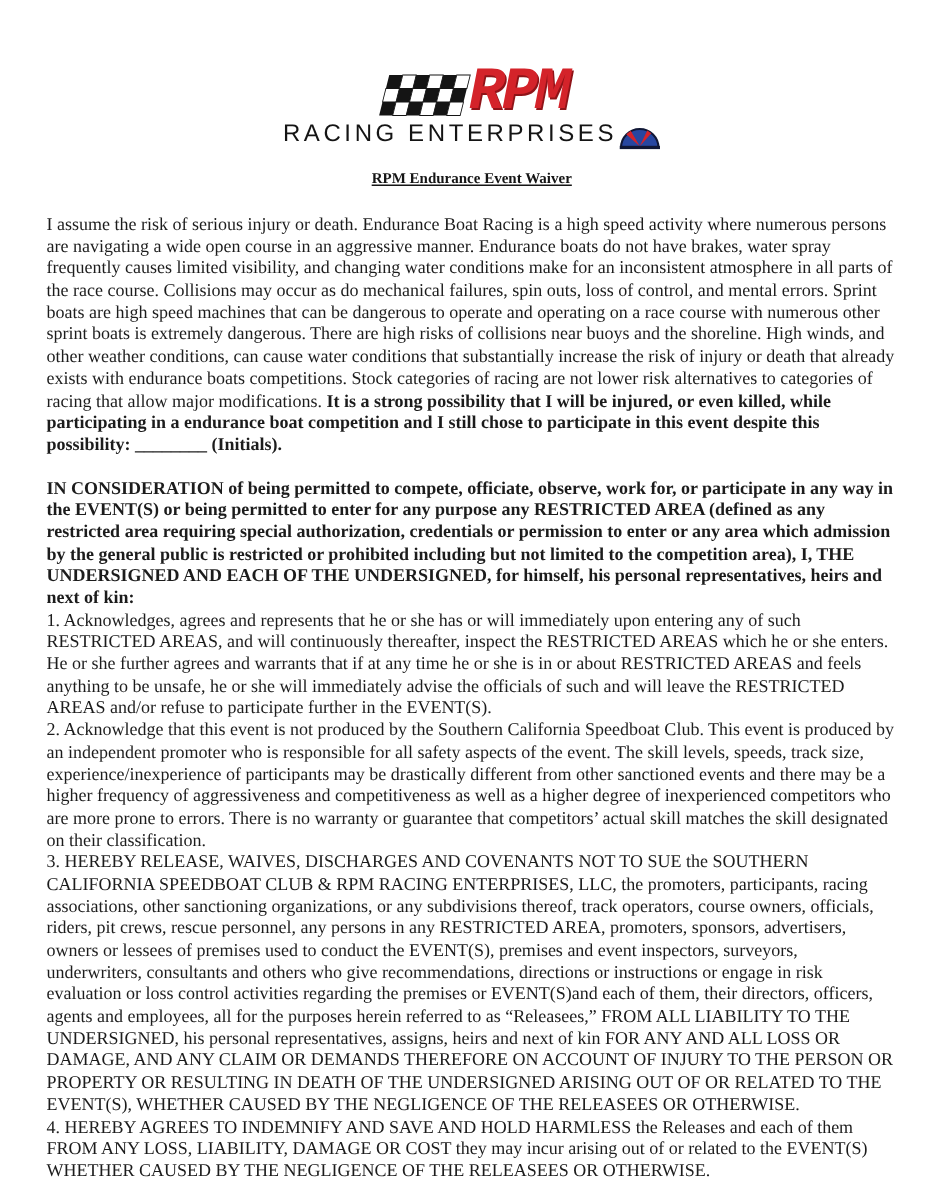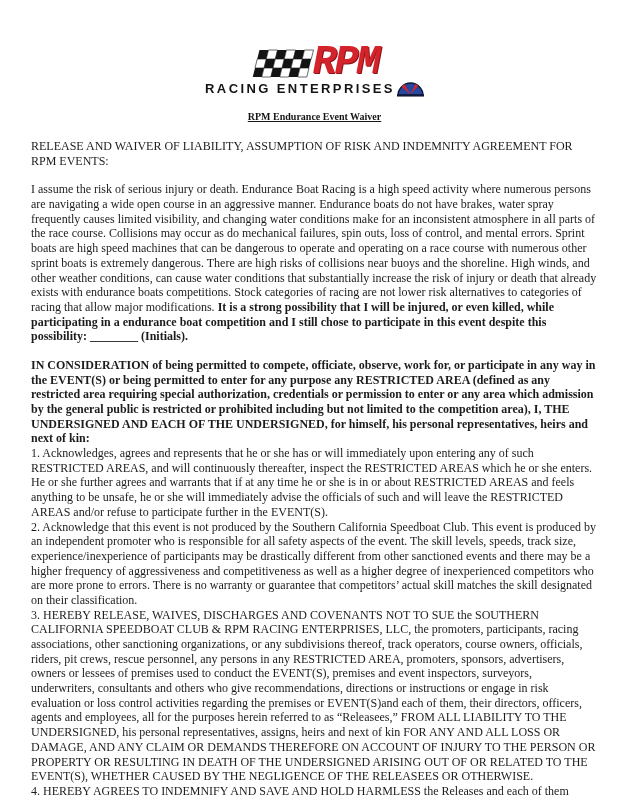--- a/index.html
+++ b/index.html
@@ -48,22 +48,22 @@
     text-shadow: 1px 1px 0 #8f1318;
   }
   .logo-row2 {
     display: flex;
     align-items: flex-end;
     justify-content: center;
     margin-top: 1px;
   }
   .banner-text {
     font-family: "Liberation Sans", sans-serif;
-    font-weight: bold;
-    font-size: 13px;
+    font-weight: normal;
+    font-size: 16px;
     letter-spacing: 2.4px;
     color: #141414;
     white-space: nowrap;
   }
   .gauge-svg { display: block; margin-left: 2px; margin-bottom: -1px; }
   
   .doc-title {
     margin-top: 15px;
     text-align: center;
     font-weight: bold;
@@ -123,23 +123,20 @@
           <rect x="0" y="13.2" width="27" height="2.2" fill="#101736"></rect>
         </svg>
       </div>
     </div>
   </div>
 
   <div class="doc-title">RPM Endurance Event Waiver</div>
 
   <div class="doc-body" id="doc-body">
       <div class="section">
-        <div class="block"><span>RELEASE AND WAIVER OF LIABILITY, ASSUMPTION OF RISK AND INDEMNITY AGREEMENT FOR RPM EVENTS:</span></div>
-      </div>
-      <div class="section">
         <div class="block"><span>I assume the risk of serious injury or death. Endurance Boat Racing is a high speed activity where numerous persons are navigating a wide open course in an aggressive manner. Endurance boats do not have brakes, water spray frequently causes limited visibility, and changing water conditions make for an inconsistent atmosphere in all parts of the race course. Collisions may occur as do mechanical failures, spin outs, loss of control, and mental errors. Sprint boats are high speed machines that can be dangerous to operate and operating on a race course with numerous other sprint boats is extremely dangerous. There are high risks of collisions near buoys and the shoreline. High winds, and other weather conditions, can cause water conditions that substantially increase the risk of injury or death that already exists with endurance boats competitions. Stock categories of racing are not lower risk alternatives to categories of racing that allow major modifications. </span><span class="b">It is a strong possibility that I will be injured, or even killed, while participating in a endurance boat competition and I still chose to participate in this event despite this possibility: ________ (Initials).</span></div>
       </div>
       <div class="section">
         <div class="block"><span class="b">IN CONSIDERATION of being permitted to compete, officiate, observe, work for, or participate in any way in the EVENT(S) or being permitted to enter for any purpose any RESTRICTED AREA (defined as any restricted area requiring special authorization, credentials or permission to enter or any area which admission by the general public is restricted or prohibited including but not limited to the competition area), I, THE UNDERSIGNED AND EACH OF THE UNDERSIGNED, for himself, his personal representatives, heirs and next of kin:</span></div>
         <div class="block"><span>1. Acknowledges, agrees and represents that he or she has or will immediately upon entering any of such RESTRICTED AREAS, and will continuously thereafter, inspect the RESTRICTED AREAS which he or she enters. He or she further agrees and warrants that if at any time he or she is in or about RESTRICTED AREAS and feels anything to be unsafe, he or she will immediately advise the officials of such and will leave the RESTRICTED AREAS and/or refuse to participate further in the EVENT(S).</span></div>
         <div class="block"><span>2. Acknowledge that this event is not produced by the Southern California Speedboat Club. This event is produced by an independent promoter who is responsible for all safety aspects of the event. The skill levels, speeds, track size, experience/inexperience of participants may be drastically different from other sanctioned events and there may be a higher frequency of aggressiveness and competitiveness as well as a higher degree of inexperienced competitors who are more prone to errors. There is no warranty or guarantee that competitors’ actual skill matches the skill designated on their classification.</span></div>
         <div class="block"><span>3. HEREBY RELEASE, WAIVES, DISCHARGES AND COVENANTS NOT TO SUE the SOUTHERN CALIFORNIA SPEEDBOAT CLUB &amp; RPM RACING ENTERPRISES, LLC, the promoters, participants, racing associations, other sanctioning organizations, or any subdivisions thereof, track operators, course owners, officials, riders, pit crews, rescue personnel, any persons in any RESTRICTED AREA, promoters, sponsors, advertisers, owners or lessees of premises used to conduct the EVENT(S), premises and event inspectors, surveyors, underwriters, consultants and others who give recommendations, directions or instructions or engage in risk evaluation or loss control activities regarding the premises or EVENT(S)and each of them, their directors, officers, agents and employees, all for the purposes herein referred to as “Releasees,” FROM ALL LIABILITY TO THE UNDERSIGNED, his personal representatives, assigns, heirs and next of kin FOR ANY AND ALL LOSS OR DAMAGE, AND ANY CLAIM OR DEMANDS THEREFORE ON ACCOUNT OF INJURY TO THE PERSON OR PROPERTY OR RESULTING IN DEATH OF THE UNDERSIGNED ARISING OUT OF OR RELATED TO THE EVENT(S), WHETHER CAUSED BY THE NEGLIGENCE OF THE RELEASEES OR OTHERWISE.</span></div>
         <div class="block"><span>4. HEREBY AGREES TO INDEMNIFY AND SAVE AND HOLD HARMLESS the Releases and each of them FROM ANY LOSS, LIABILITY, DAMAGE OR COST they may incur arising out of or related to the EVENT(S) WHETHER CAUSED BY THE NEGLIGENCE OF THE RELEASEES OR OTHERWISE.</span></div>
       </div>
     </div>

